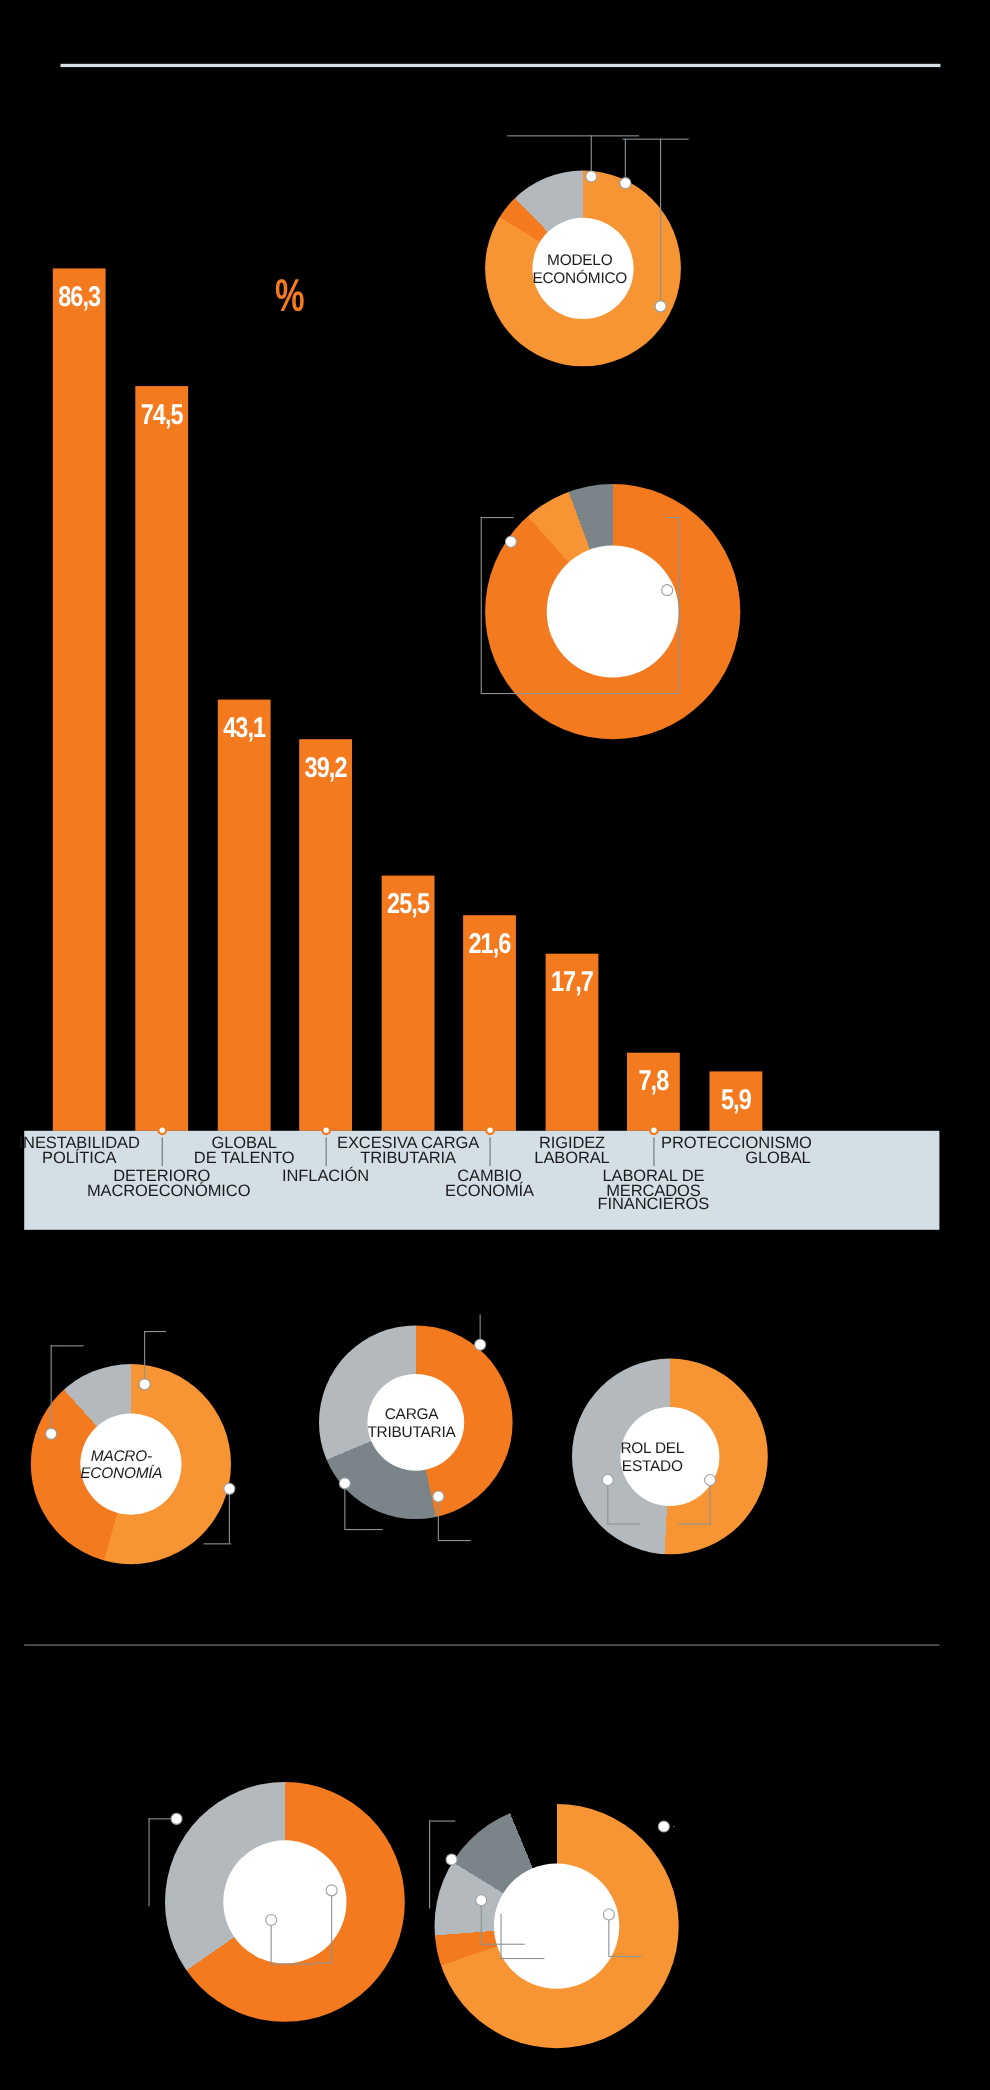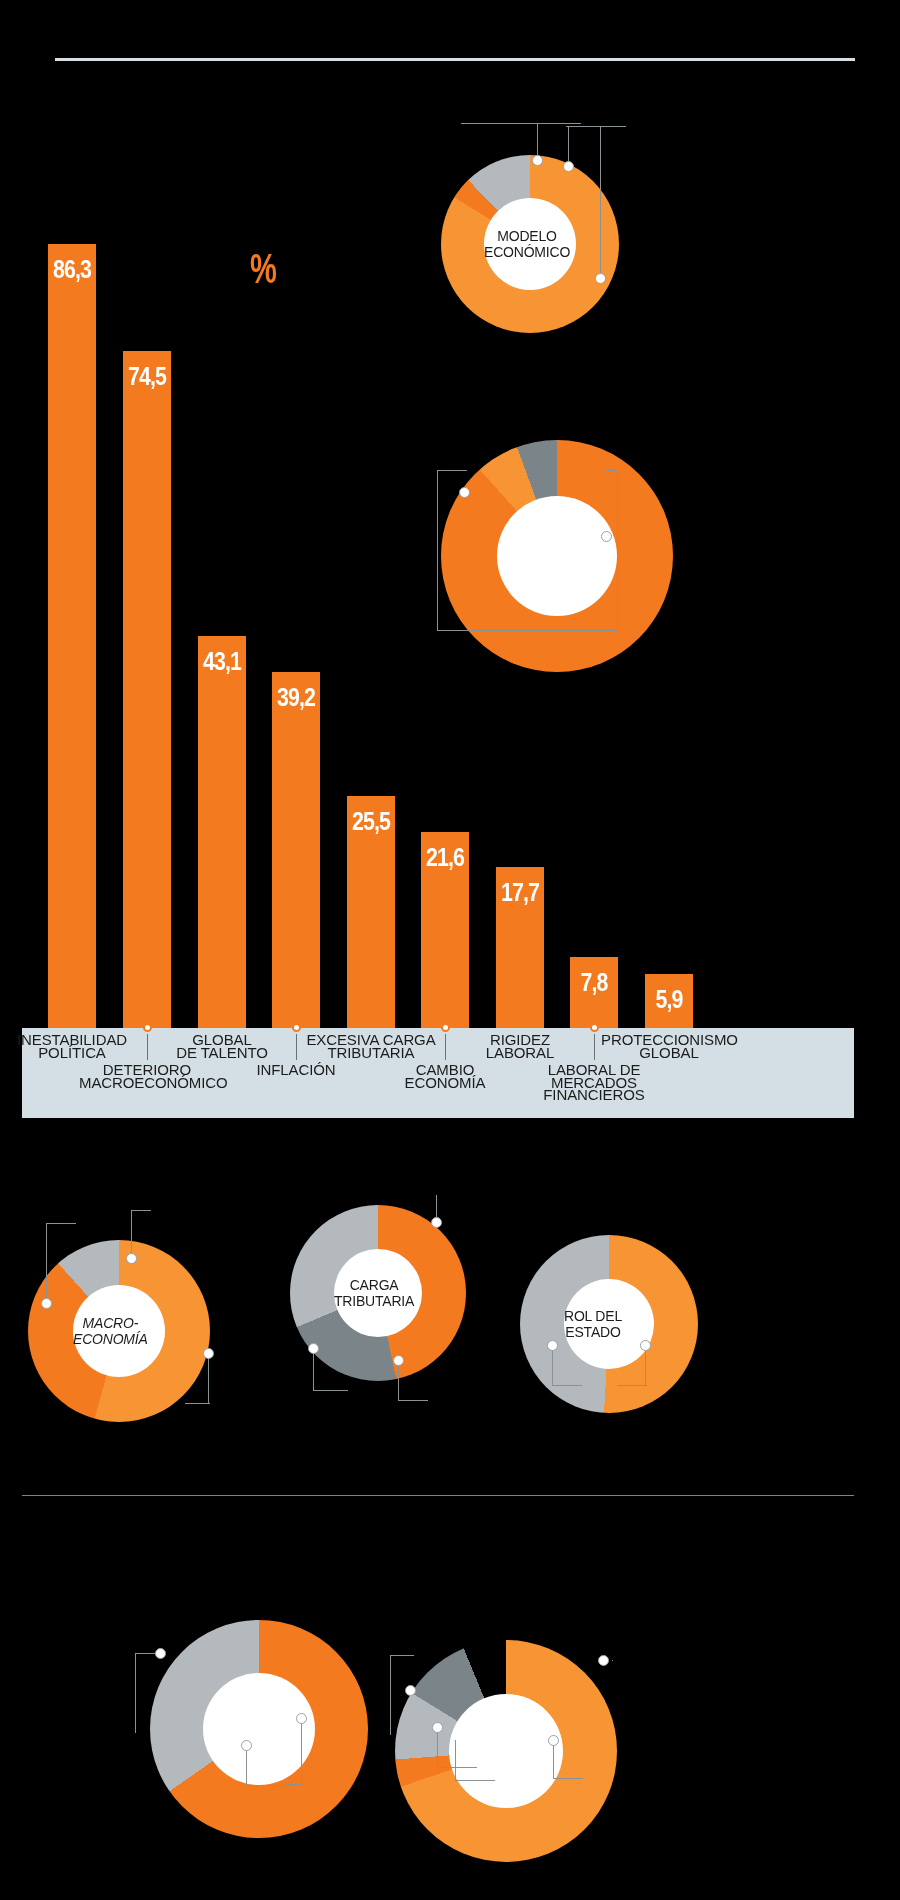--- a/index.html
+++ b/index.html
@@ -116,21 +116,21 @@
       <div class="blabel" style="left: 430px; width: 136px; top: 6px;">
         <div>RIGIDEZ</div>
         <div>LABORAL</div>
       </div>
       <div class="blabel" style="left: 504px; width: 136px; top: 36px;">
         <div>LABORAL DE</div>
         <div>MERCADOS FINANCIEROS</div>
       </div>
       <div class="tick" style="left: 572px; top: 6px; height: 26px;"></div>
       <div class="tickdot" style="left: 567.5px; top: -5px;"></div>
-      <div class="blabel" style="left: 579px; width: 136px; top: 6px;">
+      <div class="blabel" style="left: 579px; width: 136px; top: 6px; text-align: right;">
         <div>PROTECCIONISMO</div>
         <div>GLOBAL</div>
       </div>
     </div>
 
   <div id="donut-layer">
       <div class="donut" style="left: 441px; top: 155px; width: 178px; height: 178px; background: conic-gradient(rgb(247, 148, 51) -8deg, rgb(247, 148, 51) 301.6deg, rgb(244, 122, 32) 301.6deg, rgb(244, 122, 32) 316deg, rgb(179, 185, 188) 316deg, rgb(179, 185, 188) 352deg);">
         <div class="hole" style="width: 92px; height: 92px; left: 43px; top: 43px;">
           <span>MODELO<br>ECONÓMICO</span>
         </div>

